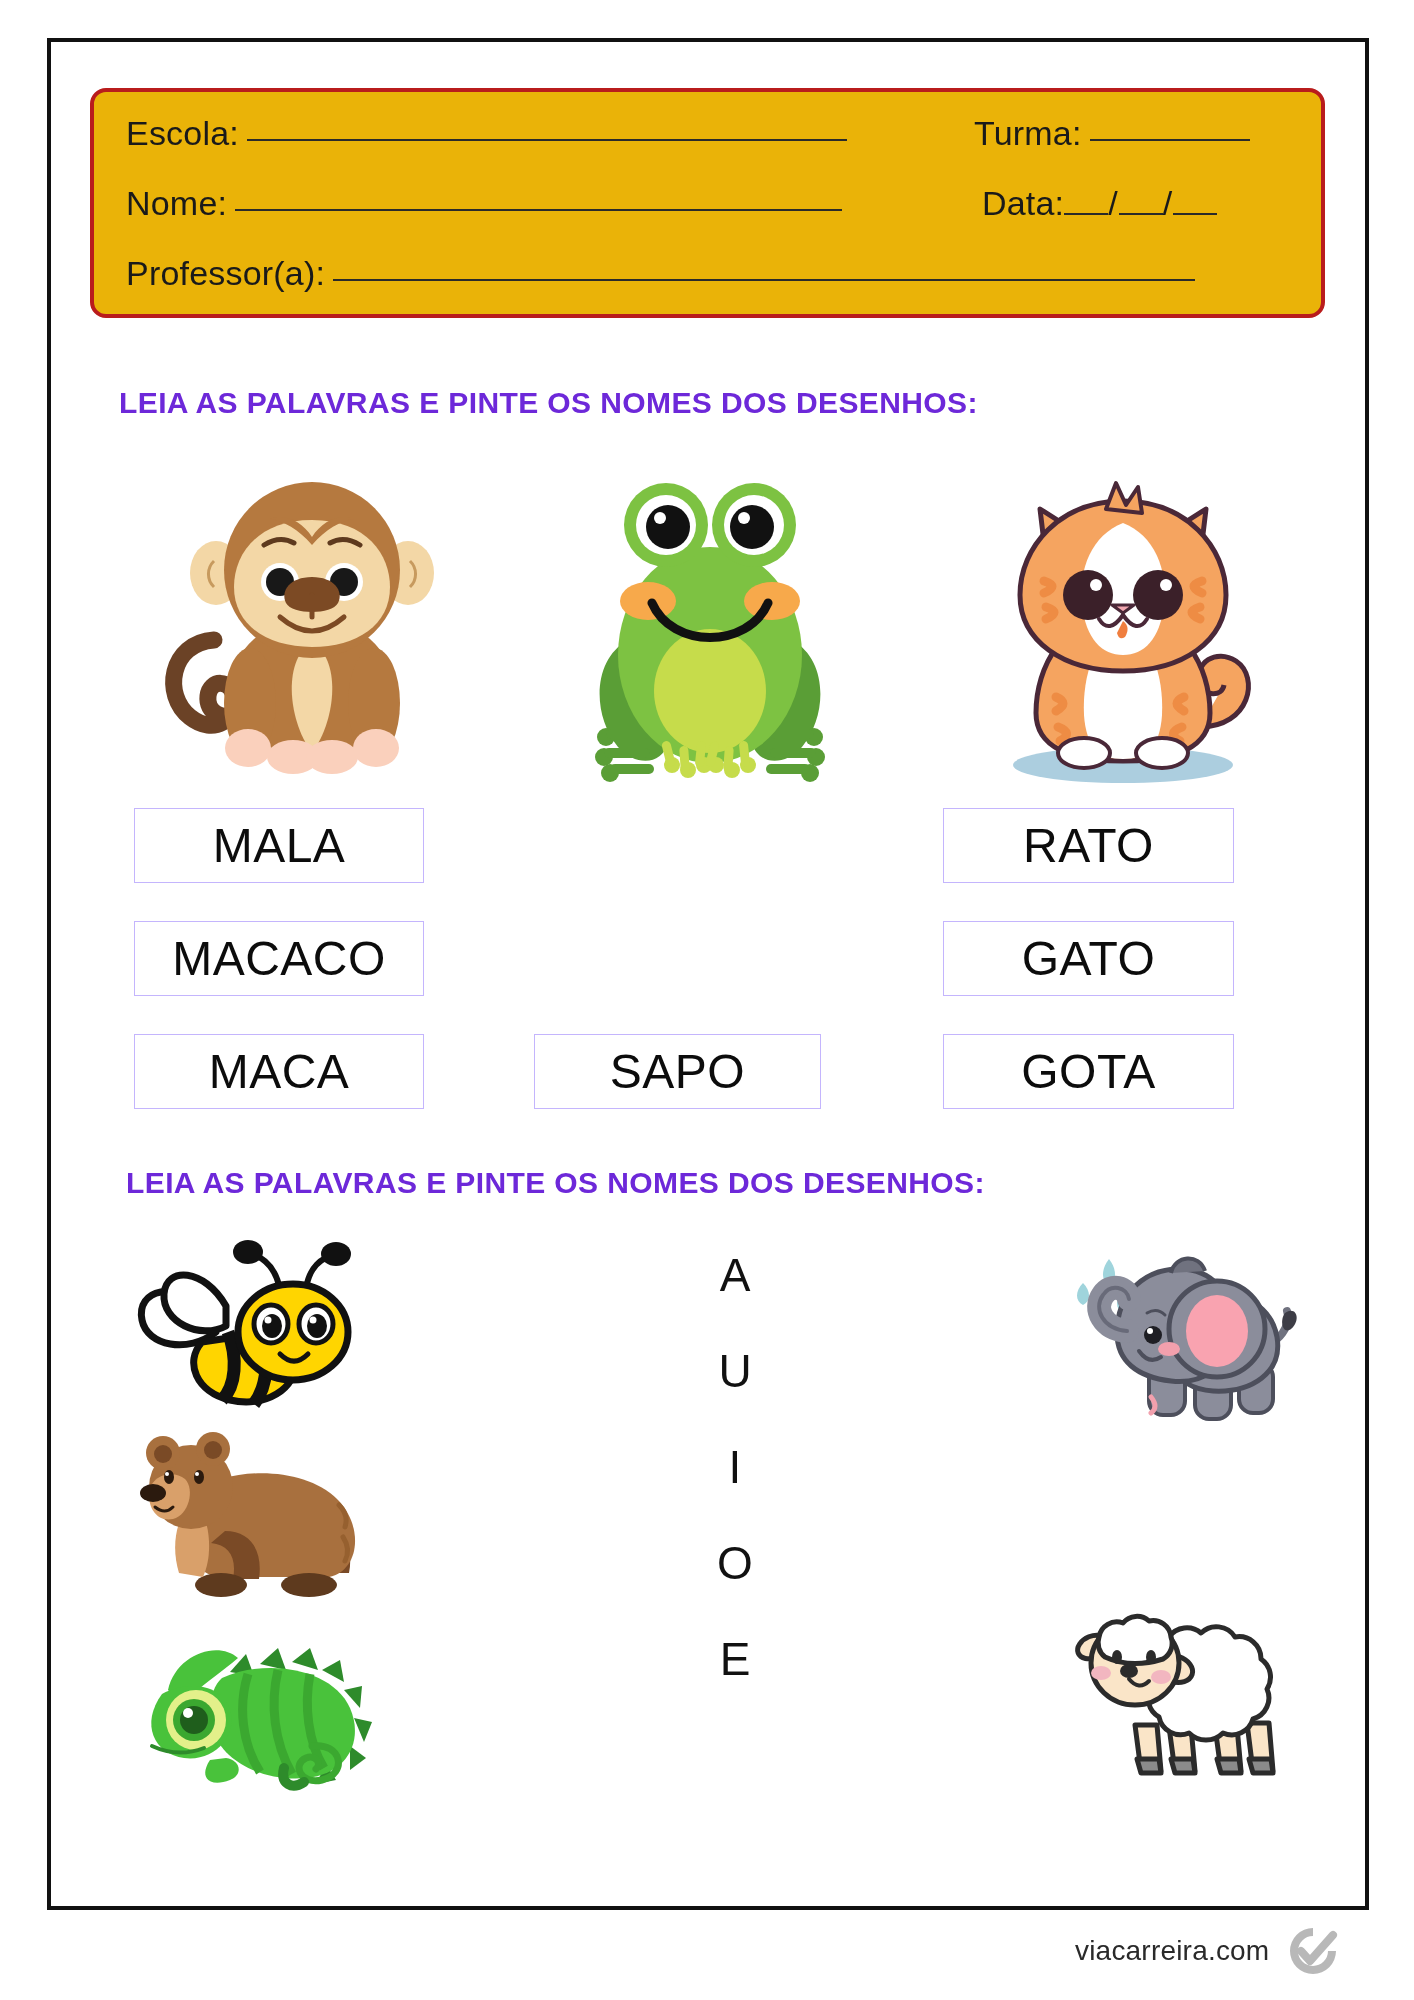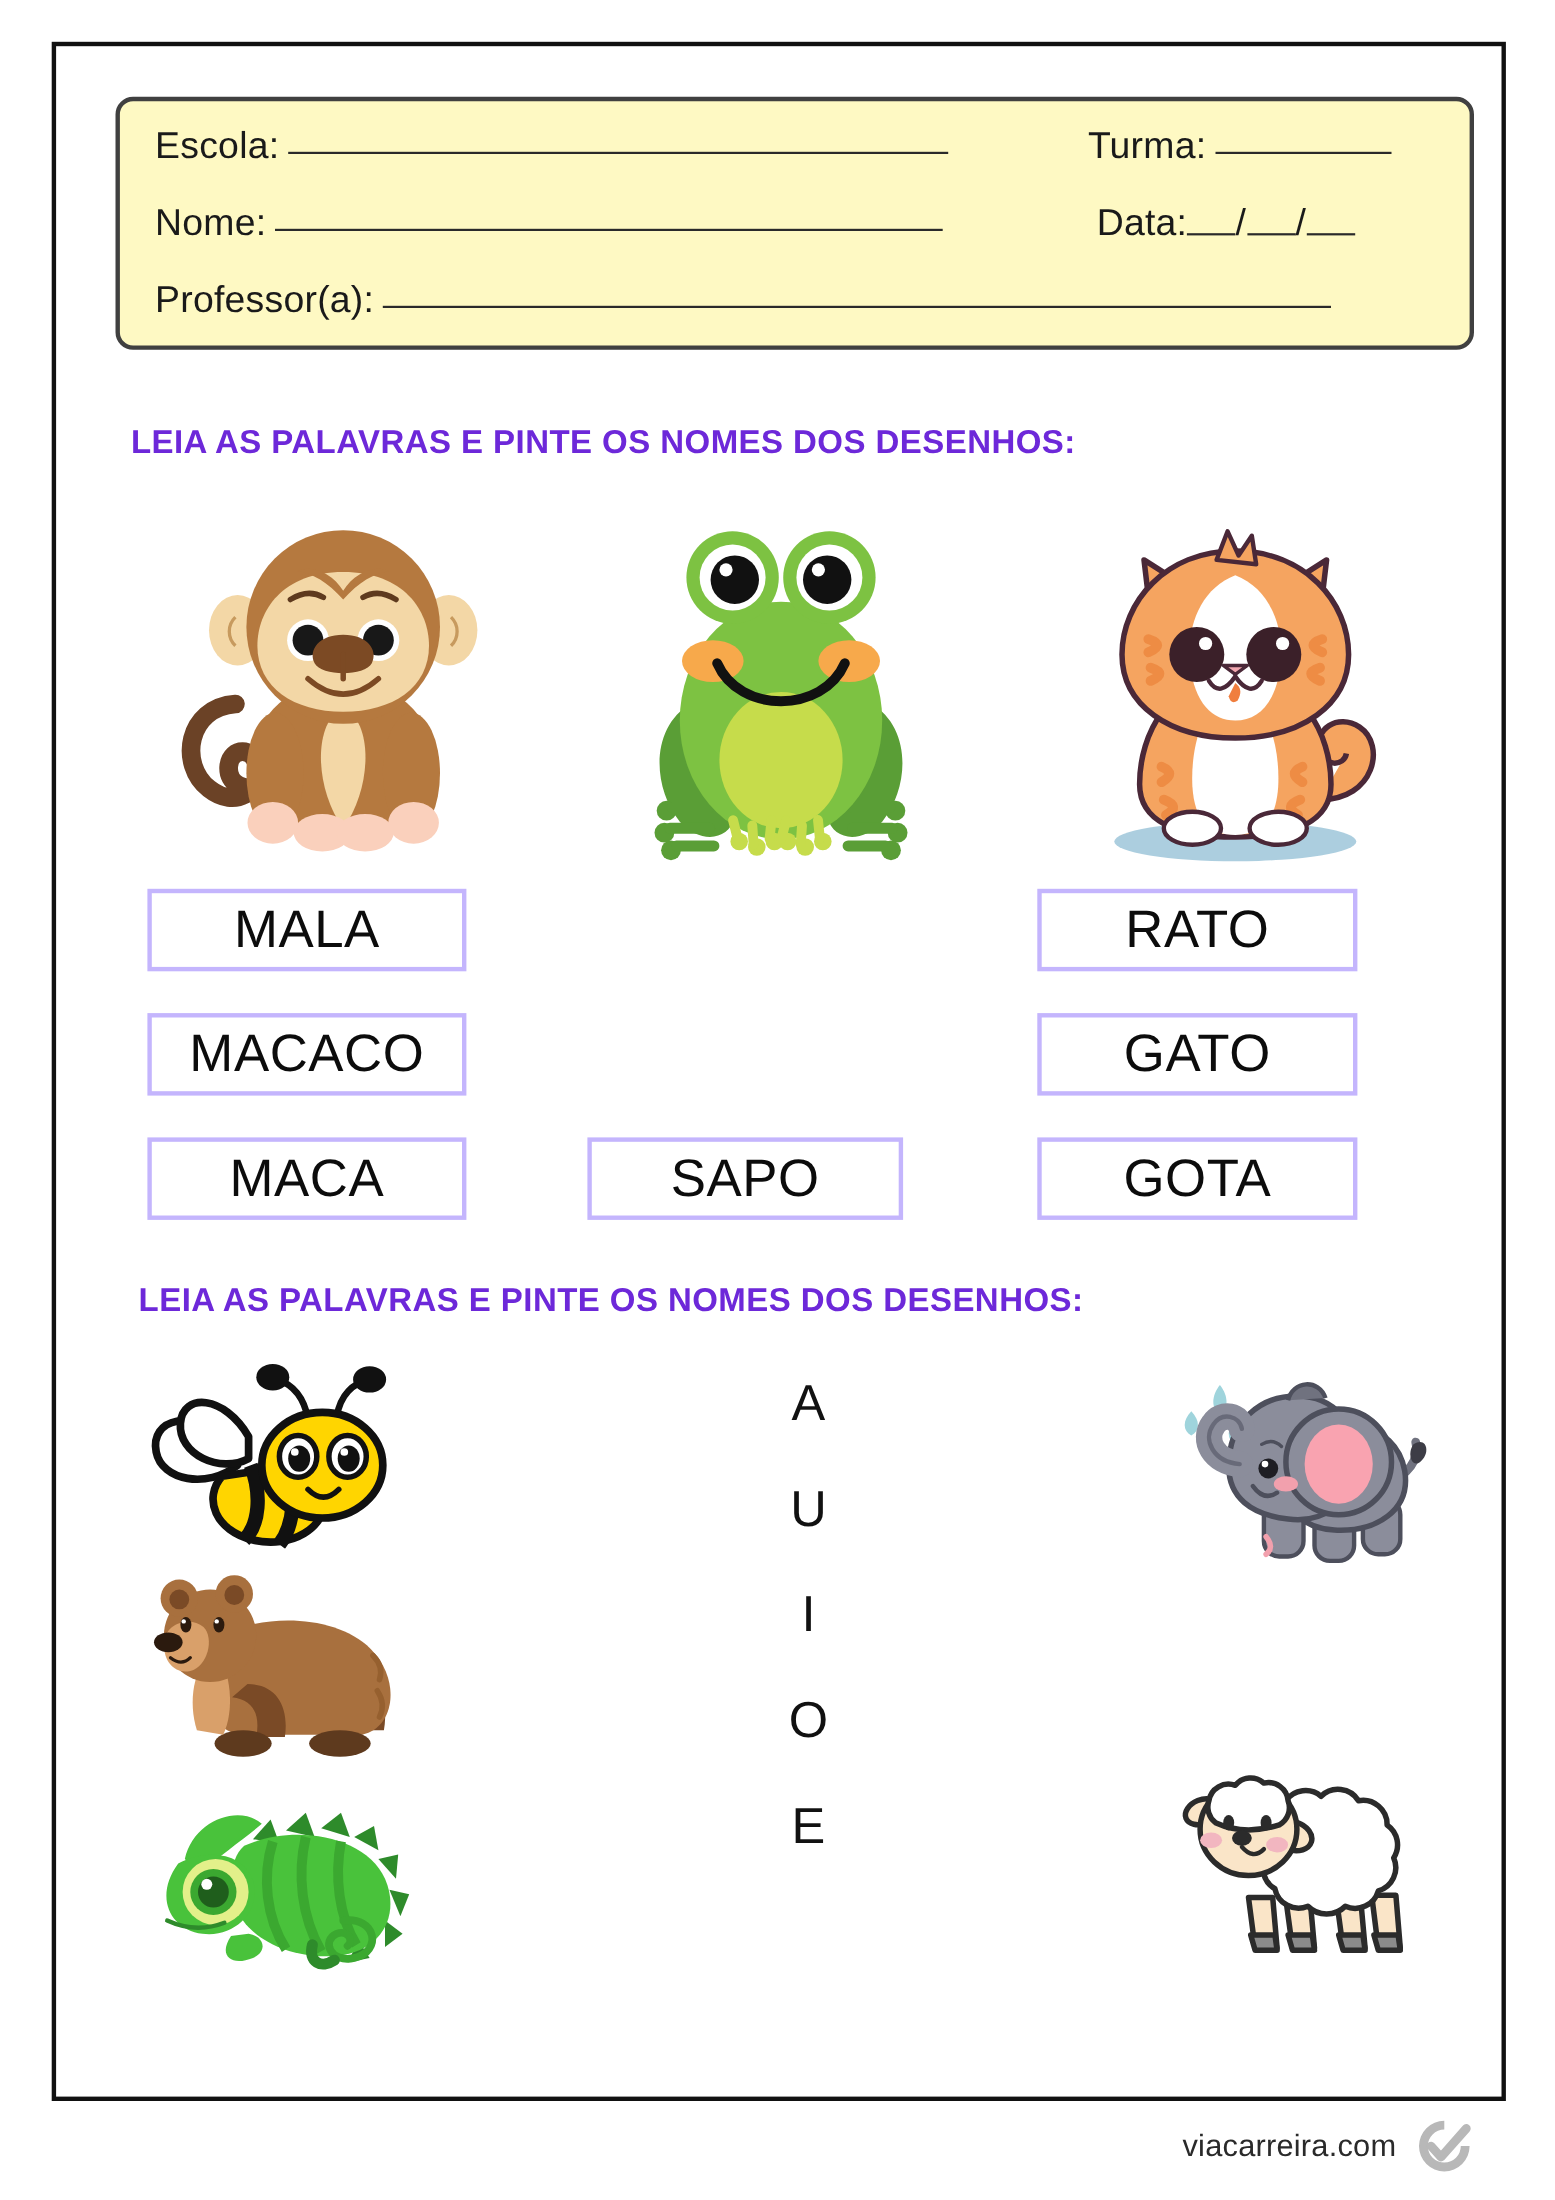--- a/index.html
+++ b/index.html
@@ -20,24 +20,23 @@
     left: 47px; top: 38px;
     width: 1322px; height: 1872px;
     border: 4px solid #111111;
     background: #ffffff;
   }
   
   .id-box {
     position: absolute;
     left: 90px; top: 88px;
     width: 1235px; height: 230px;
-    border: 4px solid #404040;
+    border: 4px solid #b91c1c;
     border-radius: 16px;
-    background: #fef9c3;
-    margin-left: 15px;
+    background: #eab308;
   }
   .id-row { position: absolute; display: flex; align-items: baseline; }
   .id-label {
     font-size: 34px;
     font-weight: 400;
     color: #1a1a1a;
     letter-spacing: 0.2px;
     white-space: nowrap;
   }
   .rule {
@@ -89,21 +88,21 @@
   
   .word-grid {
     position: absolute;
     left: 134px; top: 808px;
     width: 1190px;
     display: grid;
     grid-template-columns: 290px 110px 287px 122px 291px;
     grid-template-rows: 75px 38px 75px 38px 75px;
   }
   .word-box {
-    border: 4px solid #c4b5fd;
+    border: 1px solid #c4b5fd;
     background: #ffffff;
     display: flex;
     align-items: center;
     justify-content: center;
     font-size: 48px;
     color: #0c0c0c;
     letter-spacing: 0.5px;
     line-height: 1;
   }
   .wb-c1 { grid-column: 1; }

